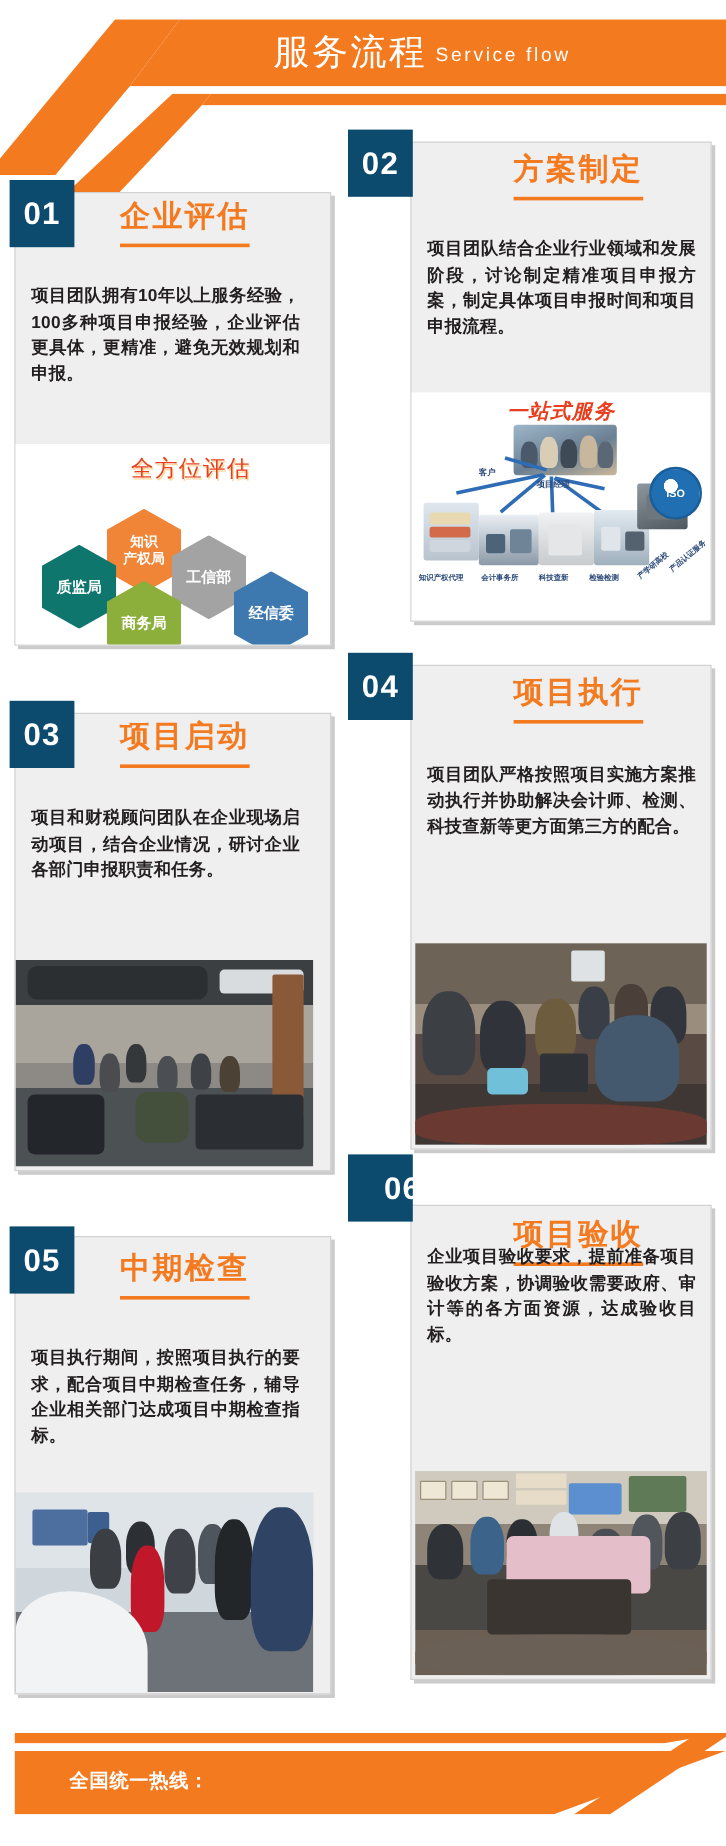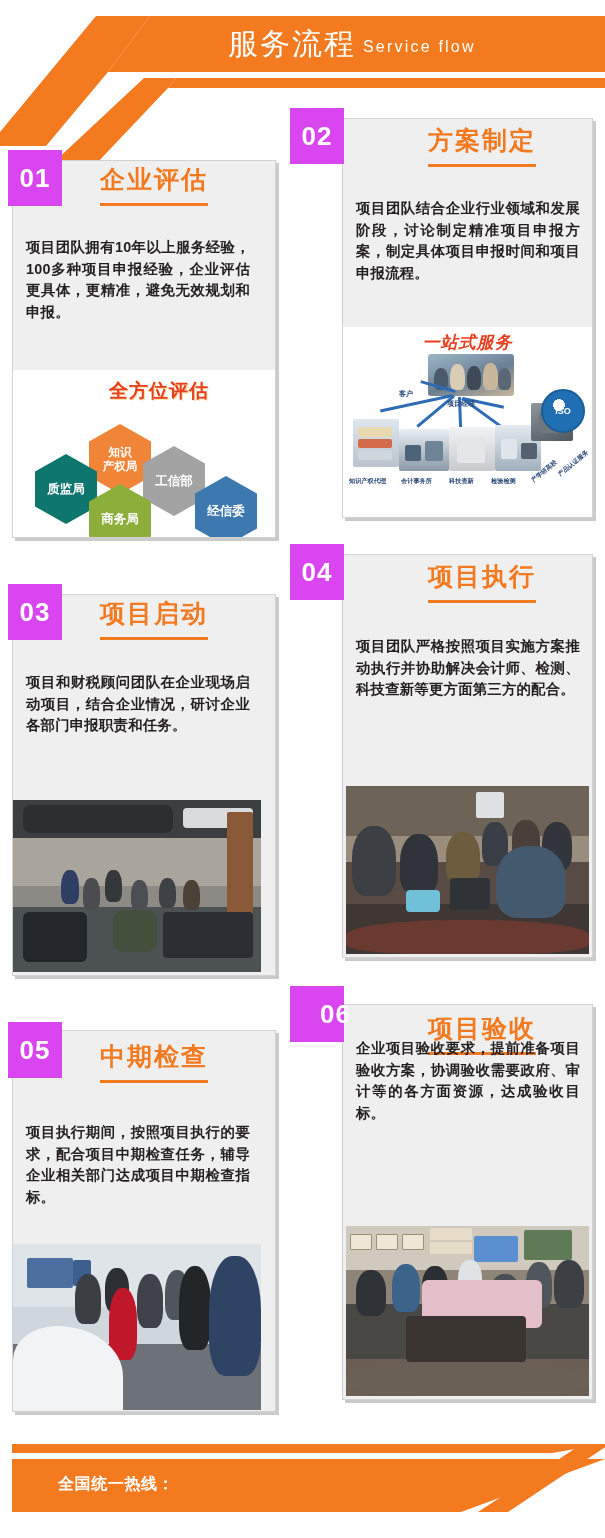--- a/index.html
+++ b/index.html
@@ -46,21 +46,21 @@
   
   .card {
     position:absolute;
     background:#EFEFEF;
     border:1px solid #D2D2D2;
     box-shadow:3px 3px 0 rgba(160,160,160,.55);
   }
   .badge {
     position:absolute;
     width:54px; height:56px;
-    background:#d946ef;
+    background:#0c4a6e;
     color:#ffffff;
     font-size:26px; font-weight:bold;
     display:flex; align-items:center; justify-content:center;
     letter-spacing:1px;
     z-index:6;
   }
   .card-title {
     position:absolute;
     color:#F47A20; font-weight:bold; font-size:25px;
     letter-spacing:2px; white-space:nowrap;
@@ -82,21 +82,21 @@
   .hexwrap { position:absolute; background:#ffffff; overflow:hidden; }
   .hex {
     position:absolute; width:62px; height:70px;
     clip-path: polygon(50% 0%, 100% 25%, 100% 75%, 50% 100%, 0% 75%, 0% 25%);
     display:flex; align-items:center; justify-content:center;
     color:#ffffff; font-size:12.5px; font-weight:bold; line-height:14px;
     text-align:center;
   }
   .hex.two-line { font-size:11.5px; }
   .hex-title {
-    position:absolute; color:#E8401F; font-weight:bold; font-size:19px;
+    position:absolute; color:#E8401F; font-weight:normal; font-size:19px;
     letter-spacing:1px; white-space:nowrap;
     text-shadow:1px 1px 0 #ffd9a0;
   }
 
   
   .osd { position:absolute; background:#ffffff; overflow:hidden; }
   .osd-title {
     position:absolute; left:0; right:0; top:4px; text-align:center;
     color:#E8401F; font-weight:bold; font-style:italic; font-size:17px;
     letter-spacing:1px;
@@ -312,21 +312,21 @@
     <div class="blob" style="left:96px; top:44px; width:28px; height:72px; background:#c0182a;"></div>
     <div class="blob" style="left:124px; top:30px; width:26px; height:54px; background:#3f4349;"></div>
     <div class="blob" style="left:152px; top:26px; width:24px; height:50px; background:#4f555c;"></div>
     <div class="blob" style="left:166px; top:22px; width:32px; height:84px; background:#232629;"></div>
     <div class="blob" style="left:196px; top:12px; width:52px; height:120px; background:#2f4464;"></div>
     <div class="blob" style="left:0; top:82px; width:110px; height:84px; border-radius:40% 60% 0 0; background:#f1f3f5;"></div>
   </div>
 </div>
 
 <div class="card" style="left:342px; top:1004px; width:251px; height:396px;"></div>
-<div class="badge" style="left:290px; top:986px;padding-left:37px;">06</div>
+<div class="badge" style="left:290px; top:962px;padding-left:37px;">06</div>
 <div class="card-title" style="left:428px; top:1012px;">项目验收</div>
 <div class="card-body" style="left:356px; top:1038px; width:224px;">企业项目验收要求，提前准备项目验收方案，协调验收需要政府、审计等的各方面资源，达成验收目标。</div>
 
 <div class="card-photo" style="left:346px; top:1226px; width:243px; height:170px;">
   <div class="ph ph-room4">
     <div class="blob" style="left:4px; top:8px; width:22px; height:16px; border-radius:1px; background:#efe7d5; border:1px solid #9a8f78;"></div>
     <div class="blob" style="left:30px; top:8px; width:22px; height:16px; border-radius:1px; background:#efe7d5; border:1px solid #9a8f78;"></div>
     <div class="blob" style="left:56px; top:8px; width:22px; height:16px; border-radius:1px; background:#efe7d5; border:1px solid #9a8f78;"></div>
     <div class="blob" style="left:84px; top:2px; width:42px; height:12px; border-radius:1px; background:#e6dcc8;"></div>
     <div class="blob" style="left:84px; top:16px; width:42px; height:12px; border-radius:1px; background:#e6dcc8;"></div>

